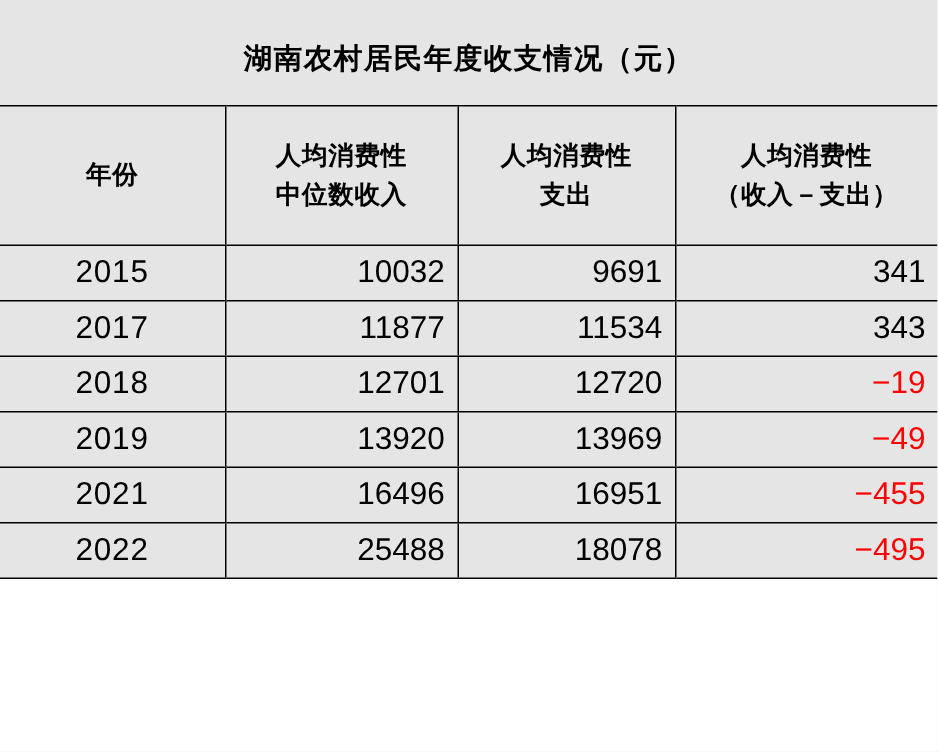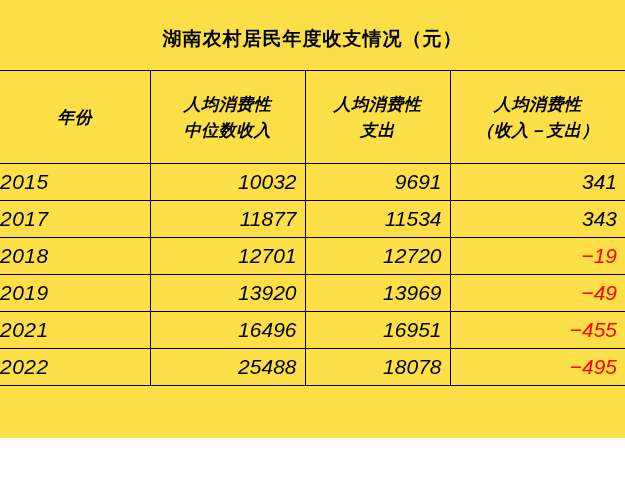--- a/index.html
+++ b/index.html
@@ -10,39 +10,38 @@
   body {
     width: 625px;
     height: 501px;
     font-family: "Liberation Sans", sans-serif;
     color: #000000;
     overflow: hidden;
   }
   .page {
     position: relative;
     width: 625px;
-    height: 438px;
-    background: #fde047;
+    height: 386px;
+    background: #e5e5e5;
   }
   .title {
     text-align: center;
     font-family: "DejaVu Serif", serif;
     font-weight: bold;
     font-size: 19px;
     letter-spacing: 1px;
     padding-top: 26px;
     padding-bottom: 18px;
     color: #000000;
   }
   table.data {
     border-collapse: collapse;
     width: 625px;
     table-layout: fixed;
     font-size: 20px;
-    font-style: italic;
   }
   table.data col.c0 { width: 150px; }
   table.data col.c1 { width: 155px; }
   table.data col.c2 { width: 145px; }
   table.data col.c3 { width: 175px; }
 
   table.data th, table.data td {
     border-top: 1px solid #000000;
     border-bottom: 1px solid #000000;
     padding: 0;
@@ -63,21 +62,21 @@
   thead th .hl {
     display: block;
   }
   tbody td {
     height: 36px;
     vertical-align: middle;
     font-size: 21px;
     font-family: "Liberation Sans", sans-serif;
   }
   tbody td.year {
-    text-align: left;
+    text-align: center;
     letter-spacing: 0.5px;
   }
   tbody td.num {
     text-align: right;
     padding-right: 8px;
   }
   tbody td.neg {
     color: #ff0000;
     margin-top: 42px;
   }

